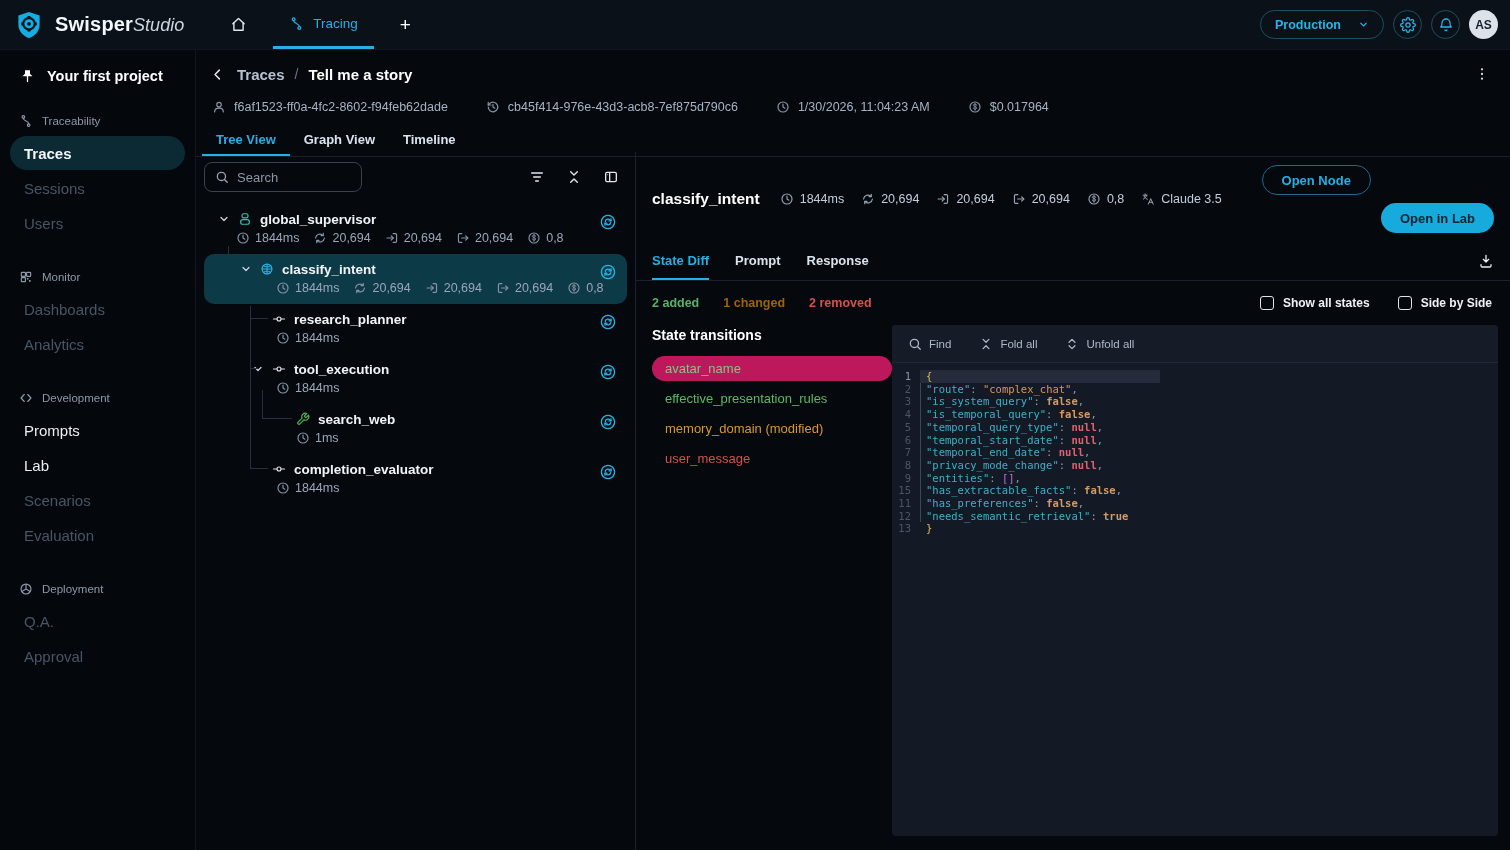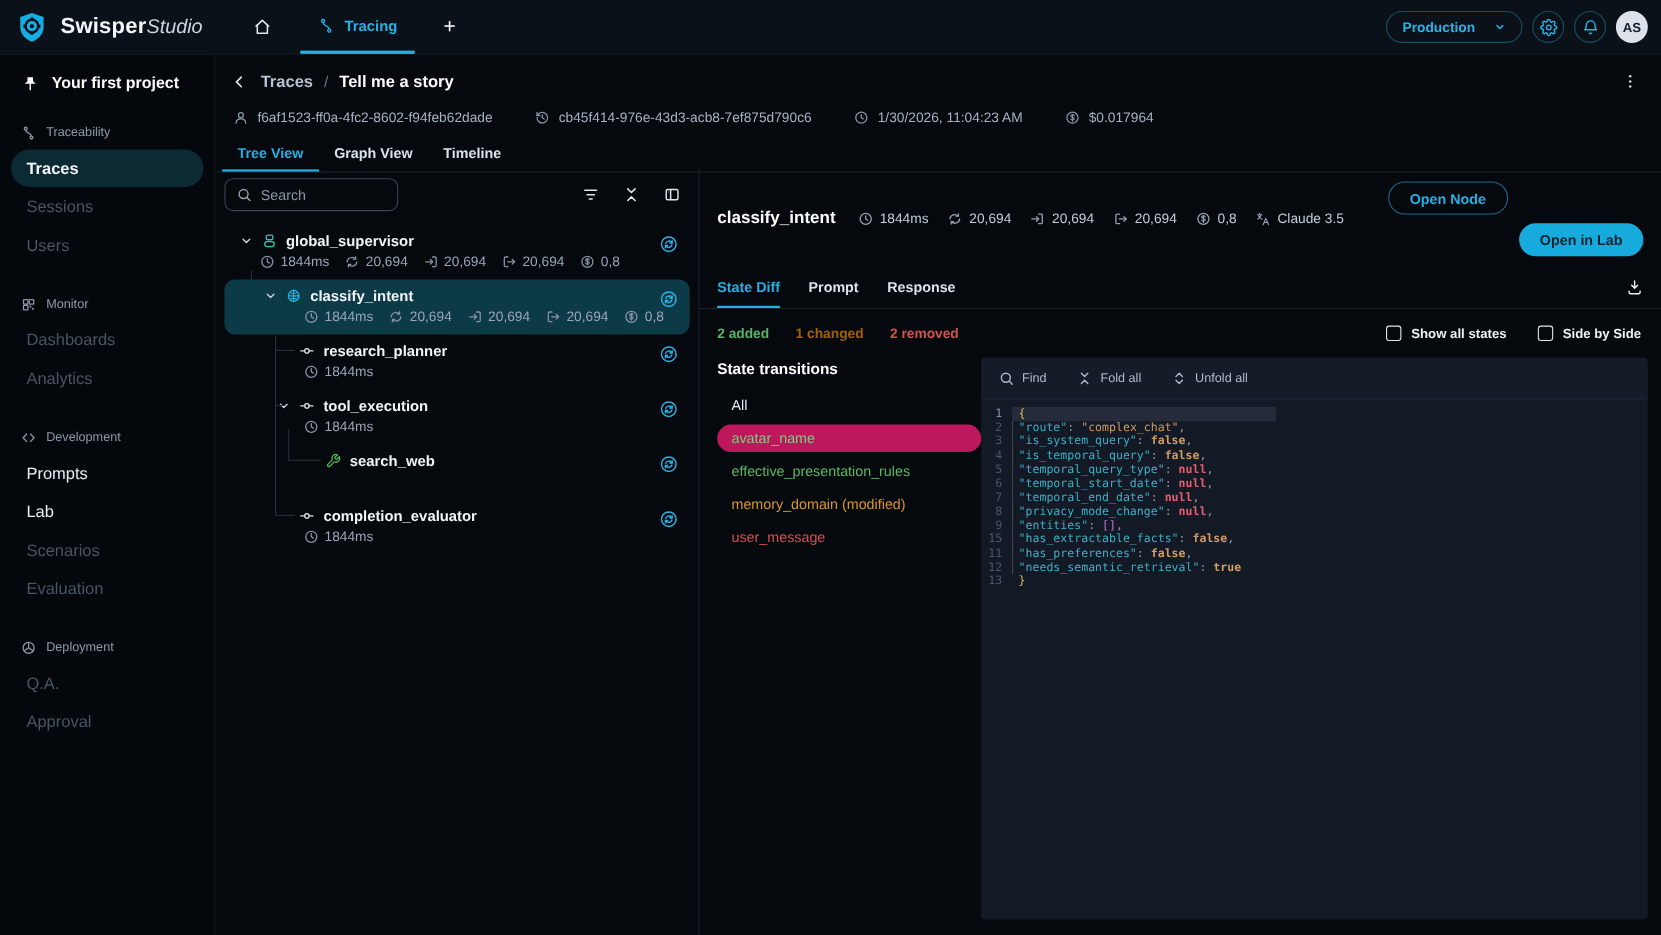--- a/index.html
+++ b/index.html
@@ -8,21 +8,21 @@
   .ic { display:inline-flex; align-items:center; justify-content:center; }
   .ic svg { display:block; }
 
   
   .topbar { position:absolute; top:0; left:0; right:0; height:50px; background:#0a1119; border-bottom:1px solid #10161f; display:flex; align-items:center; padding:0 12px 0 14px; z-index:5; }
   .brand { display:flex; align-items:center; gap:11px; }
   .brand-name { font-size:20px; font-weight:800; color:#f4f7fa; letter-spacing:.2px; }
   .brand-studio { font-style:italic; font-weight:300; color:#cdd6e0; font-size:18px; }
   .top-nav { display:flex; align-items:center; margin-left:34px; height:100%; }
   .home-btn { color:#dfe6ee; padding:0 12px; cursor:pointer; }
-  .top-tab { height:100%; display:flex; align-items:center; gap:9px; color:#25b0e4; font-weight:700; font-size:13.5px; border-bottom:3px solid #25b0e4; padding:0 16px; margin-left:14px; cursor:pointer; }
+  .top-tab { height:100%; display:flex; align-items:center; gap:9px; color:#25b0e4; font-weight:400; font-size:13.5px; border-bottom:3px solid #25b0e4; padding:0 16px; margin-left:14px; cursor:pointer; }
   .plus-btn { color:#fff; padding:0 16px; margin-left:10px; cursor:pointer; }
   .top-right { margin-left:auto; display:flex; align-items:center; gap:9px; }
   .env-pill { height:29px; border:1px solid #1c4e63; border-radius:15px; color:#29b4e8; font-size:12.5px; font-weight:700; display:flex; align-items:center; gap:17px; padding:0 14px; background:transparent; cursor:pointer; }
   .icon-circle { width:29px; height:29px; border-radius:50%; border:1px solid #1c4e63; display:flex; align-items:center; justify-content:center; color:#29b4e8; cursor:pointer; }
   .avatar { width:29px; height:29px; border-radius:50%; background:#dde2ea; color:#14202c; font-weight:800; font-size:12px; display:flex; align-items:center; justify-content:center; cursor:pointer; }
 
   
   .sidebar { position:absolute; top:50px; left:0; width:196px; bottom:0; background:#04080c; border-right:1px solid #10161f; padding:18px 10px; }
   .project-row { display:flex; gap:12px; align-items:center; color:#fff; font-weight:700; font-size:14.5px; padding:0 10px; }
   .side-label { display:flex; gap:9px; align-items:center; color:#8d98a8; font-size:11.5px; padding:0 9px; margin:30px 0 8px; }
@@ -565,20 +565,31 @@
   <div class="tnode">
     <div class="trow" style="padding-left:92px">
 
       <span class="tico" style="color:#55b85a">
                 <svg width="14" height="14" viewBox="0 0 24 24" fill="none" stroke="currentColor" stroke-width="2" stroke-linecap="round" stroke-linejoin="round">
                   <path d="M14.7 6.3a1 1 0 0 0 0 1.4l1.6 1.6a1 1 0 0 0 1.4 0l3.77-3.77a6 6 0 0 1-7.94 7.94l-6.91 6.91a2.12 2.12 0 0 1-3-3l6.91-6.91a6 6 0 0 1 7.94-7.94l-3.76 3.76z"></path>
                 </svg>
               </span>
       <span class="tname">search_web</span>
     </div>
+    <div class="tstats" style="padding-left:92px">
+              <span class="tstat">
+                <span class="ic">
+                  <svg width="14" height="14" viewBox="0 0 24 24" fill="none" stroke="currentColor" stroke-width="2" stroke-linecap="round" stroke-linejoin="round">
+                    <circle cx="12" cy="12" r="8.6"></circle>
+                    <path d="M12 7.2V12l3.2 2"></path>
+                  </svg>
+                </span>
+                <span>1ms</span>
+              </span>
+            </div>
     <span class="trerun"><svg width="18" height="18" viewBox="0 0 24 24" fill="none" stroke="currentColor" stroke-width="2" stroke-linecap="round" stroke-linejoin="round">
                 <circle cx="12" cy="12" r="8.8" stroke-width="1.8"></circle>
                 <path d="M8.3 11a3.9 3.9 0 0 1 6.7-1.5l.9 1" stroke-width="1.8"></path>
                 <path d="M16 7.8v2.7h-2.7" stroke-width="1.8"></path>
                 <path d="M15.7 13a3.9 3.9 0 0 1-6.7 1.5l-.9-1" stroke-width="1.8"></path>
                 <path d="M8 16.2v-2.7h2.7" stroke-width="1.8"></path>
               </svg></span>
   </div>
   <div class="tnode">
     <div class="trow" style="padding-left:48px">
@@ -715,21 +726,20 @@
             <span class="toggle">
               <span class="cbox"></span>
               <span>Side by Side</span>
             </span>
           </div>
       </div>
       <div class="detail-body">
         <div class="trans-col">
           <div class="trans-title">State transitions</div>
           <div id="transitions-list">
-              <div class="trans-item t-all">All</div>
               <div class="trans-item t-added selected">avatar_name</div>
               <div class="trans-item t-added">effective_presentation_rules</div>
               <div class="trans-item t-changed">memory_domain (modified)</div>
               <div class="trans-item t-removed">user_message</div>
             </div>
         </div>
         <div class="code-panel">
           <div class="code-toolbar" id="code-toolbar">
               <span class="ct-item">
                 <span class="ic">

